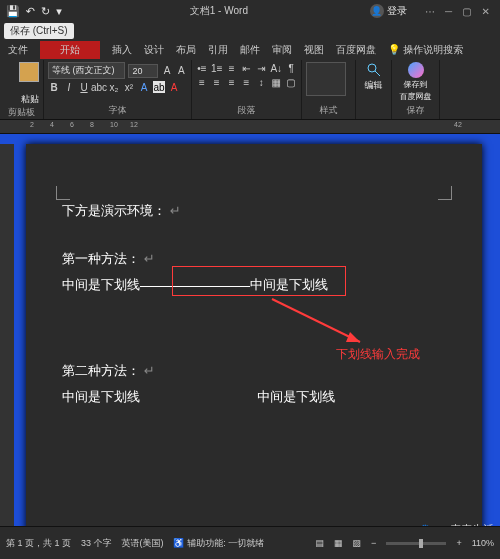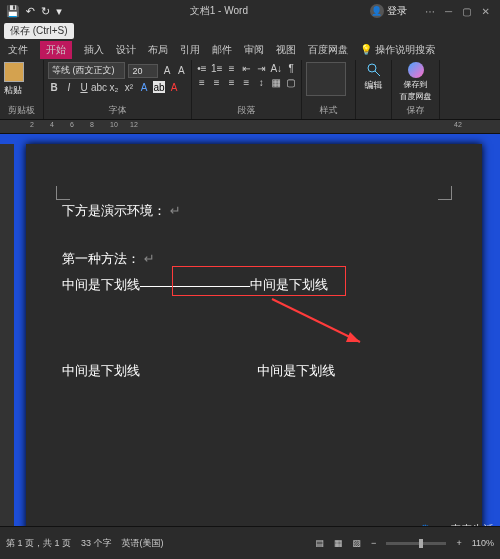--- a/index.html
+++ b/index.html
@@ -7,25 +7,25 @@
   .titlebar { height: 22px; background: #2b2b2b; display: flex; align-items: center; font-size: 10px; }
   .qat { display: flex; align-items: center; gap: 6px; padding: 0 6px; }
   .qat span { font-size: 11px; }
   .title { flex: 1; text-align: center; color: #ccc; font-size: 10px; }
   .winbtns { display: flex; gap: 10px; padding: 0 10px; color: #aaa; font-size: 10px; }
   .login { display: flex; align-items: center; gap: 3px; margin-right: 8px; }
   .login-av { width: 14px; height: 14px; border-radius: 50%; background: #555; display: inline-flex; align-items: center; justify-content: center; font-size: 9px; }
   .savebar { height: 18px; display: flex; align-items: center; font-size: 10px; }
   .savebtn { background: #eaeaea; color: #333; padding: 1px 6px; border-radius: 2px; margin-left: 4px; }
   .ribbon-tabs { height: 20px; display: flex; align-items: center; gap: 12px; padding: 0 8px; font-size: 10px; color: #ccc; }
-  .tab.active { background: #be185d; padding: 2px 6px; }
+  .tab.active { background: #b91c1c; padding: 2px 20px; }
   .ribbon-body { height: 60px; background: #2b2b2b; border-bottom: 1px solid #111; display: flex; font-size: 9px; }
   .rgroup { border-right: 1px solid #1a1a1a; display: flex; flex-direction: column; justify-content: space-between; padding: 2px 4px; }
   .rgroup-label { text-align: center; font-size: 9px; color: #aaa; }
-  .paste { display: flex; flex-direction: column; align-items: flex-start; gap: 2px; }
+  .paste { display: flex; flex-direction: column; align-items: flex-end; gap: 11px; }
   .paste-icon { width: 20px; height: 20px; background: #d4a24f; border: 1px solid #aaa; }
   .fontgrp { display: flex; flex-direction: column; gap: 2px; }
   .frow { display: flex; align-items: center; gap: 3px; }
   .sel { background: #3c3c3c; border: 1px solid #555; padding: 1px 3px; font-size: 9px; color: #ddd; min-width: 30px; }
   .ibtn { width: 12px; height: 12px; display: inline-flex; align-items: center; justify-content: center; font-size: 10px; color: #ccc; }
   .pargrp { display: flex; flex-direction: column; gap: 2px; }
   .stylbox { width: 40px; height: 34px; border: 1px solid #555; background: #333; }
   .editbtn { display: flex; flex-direction: column; align-items: center; gap: 1px; font-size: 9px; }
   .editsvg { width: 16px; height: 16px; }
   .baidu { display: flex; flex-direction: column; align-items: center; gap: 1px; font-size: 8px; }
@@ -188,45 +188,48 @@
     <div class="corner c-tl"></div>
     <div class="corner c-tr"></div>
 
     <p style="margin-top:6px"><span>下方是演示环境：</span> <span style="color:#888">↵</span></p>
     <p style="height:22px"></p>
     <p><span>第一种方法：</span> <span style="color:#888">↵</span></p>
     <p>
       <span>中间是下划线</span><span style="display:inline-block;width:110px;border-bottom:1px solid #fff;vertical-align:2px"></span><span>中间是下划线</span>
     </p>
     <p style="height:60px"></p>
+    <p><span>第二种方法：</span> <span style="color:#888">↵</span></p>
     <p>
       <span>中间是下划线</span>
       <span style="display:inline-block;width:110px"></span>
       <span>中间是下划线</span>
     </p>
 
     <div class="hl-box" style="left:146px;top:122px;width:174px;height:30px"></div>
 
     <svg class="arrow" style="left:236px;top:150px" width="110" height="60">
       <line x1="10" y1="5" x2="98" y2="48" stroke="#ff3b3b" stroke-width="2"></line>
       <polygon points="98,48 88,38 84,48" fill="#ff3b3b"></polygon>
     </svg>
+    <div class="callout" style="left:310px;top:198px">下划线输入完成</div>
   </div>
 </div>
 
 <div class="wm">
   <span class="paw">🐾</span>
   <span>@</span>
     <span>麦麦生活</span>
 </div>
 
 <div class="status">
   <span>第 1 页，共 1 页</span>
   <span>33 个字</span>
   <span>英语(美国)</span>
+  <span>♿ <span>辅助功能: 一切就绪</span></span>
   <span class="spacer"></span>
   <span>▤</span>
   <span>▦</span>
   <span>▨</span>
   <span>−</span>
   <div class="zoomslider"></div>
   <span>+</span>
   <span>110%</span>
 </div>
 

